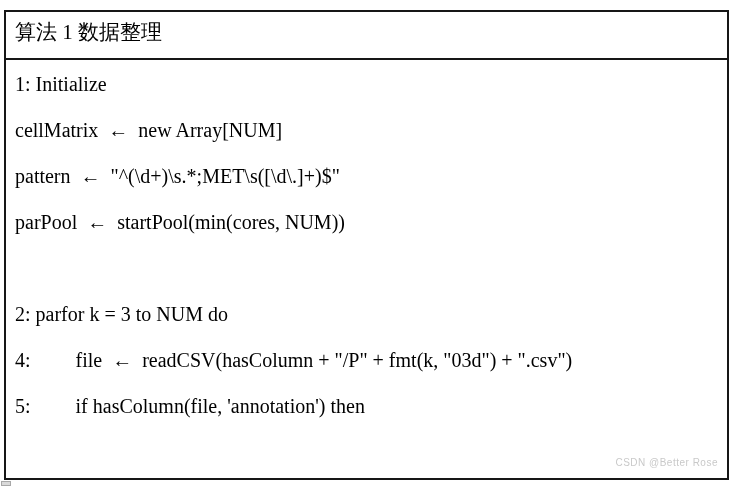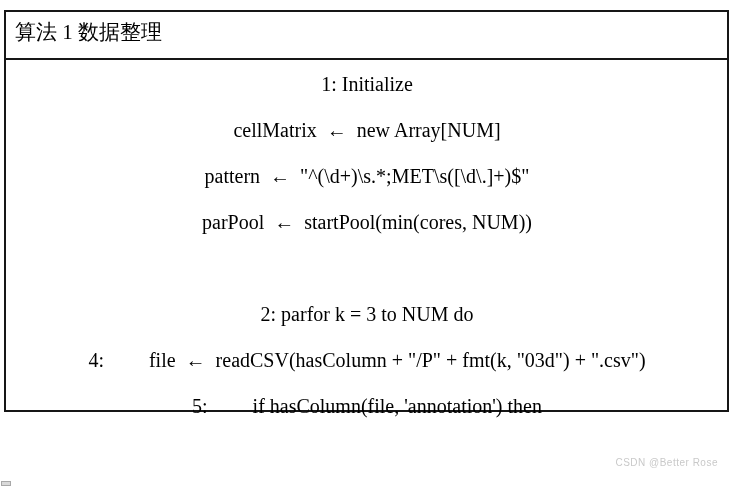--- a/index.html
+++ b/index.html
@@ -13,21 +13,21 @@
     position: relative;
     overflow: hidden;
     font-family: "Liberation Serif", "DejaVu Serif", serif;
     color: #000000;
   }
   .algo-box {
     position: absolute;
     left: 4px;
     top: 10px;
     width: 725px;
-    height: 402px;
+    height: 470px;
     border: 2px solid #161616;
     box-sizing: border-box;
     background: #ffffff;
   }
   .algo-header {
     height: 48px;
     box-sizing: border-box;
     border-bottom: 2px solid #161616;
     display: flex;
     align-items: center;
@@ -35,21 +35,20 @@
     font-size: 21px;
   }
   .algo-body {
     padding: 1px 8px 0 9px;
   }
   .algo-line {
     height: 46px;
     line-height: 46px;
     font-size: 20px;
     white-space: pre;
-    text-align: center;
   }
   .watermark {
     position: absolute;
     right: 15px;
     top: 457px;
     font-family: "Liberation Sans", "DejaVu Sans", sans-serif;
     font-size: 10px;
     letter-spacing: 0.5px;
     color: #c9c9c9;
   }

